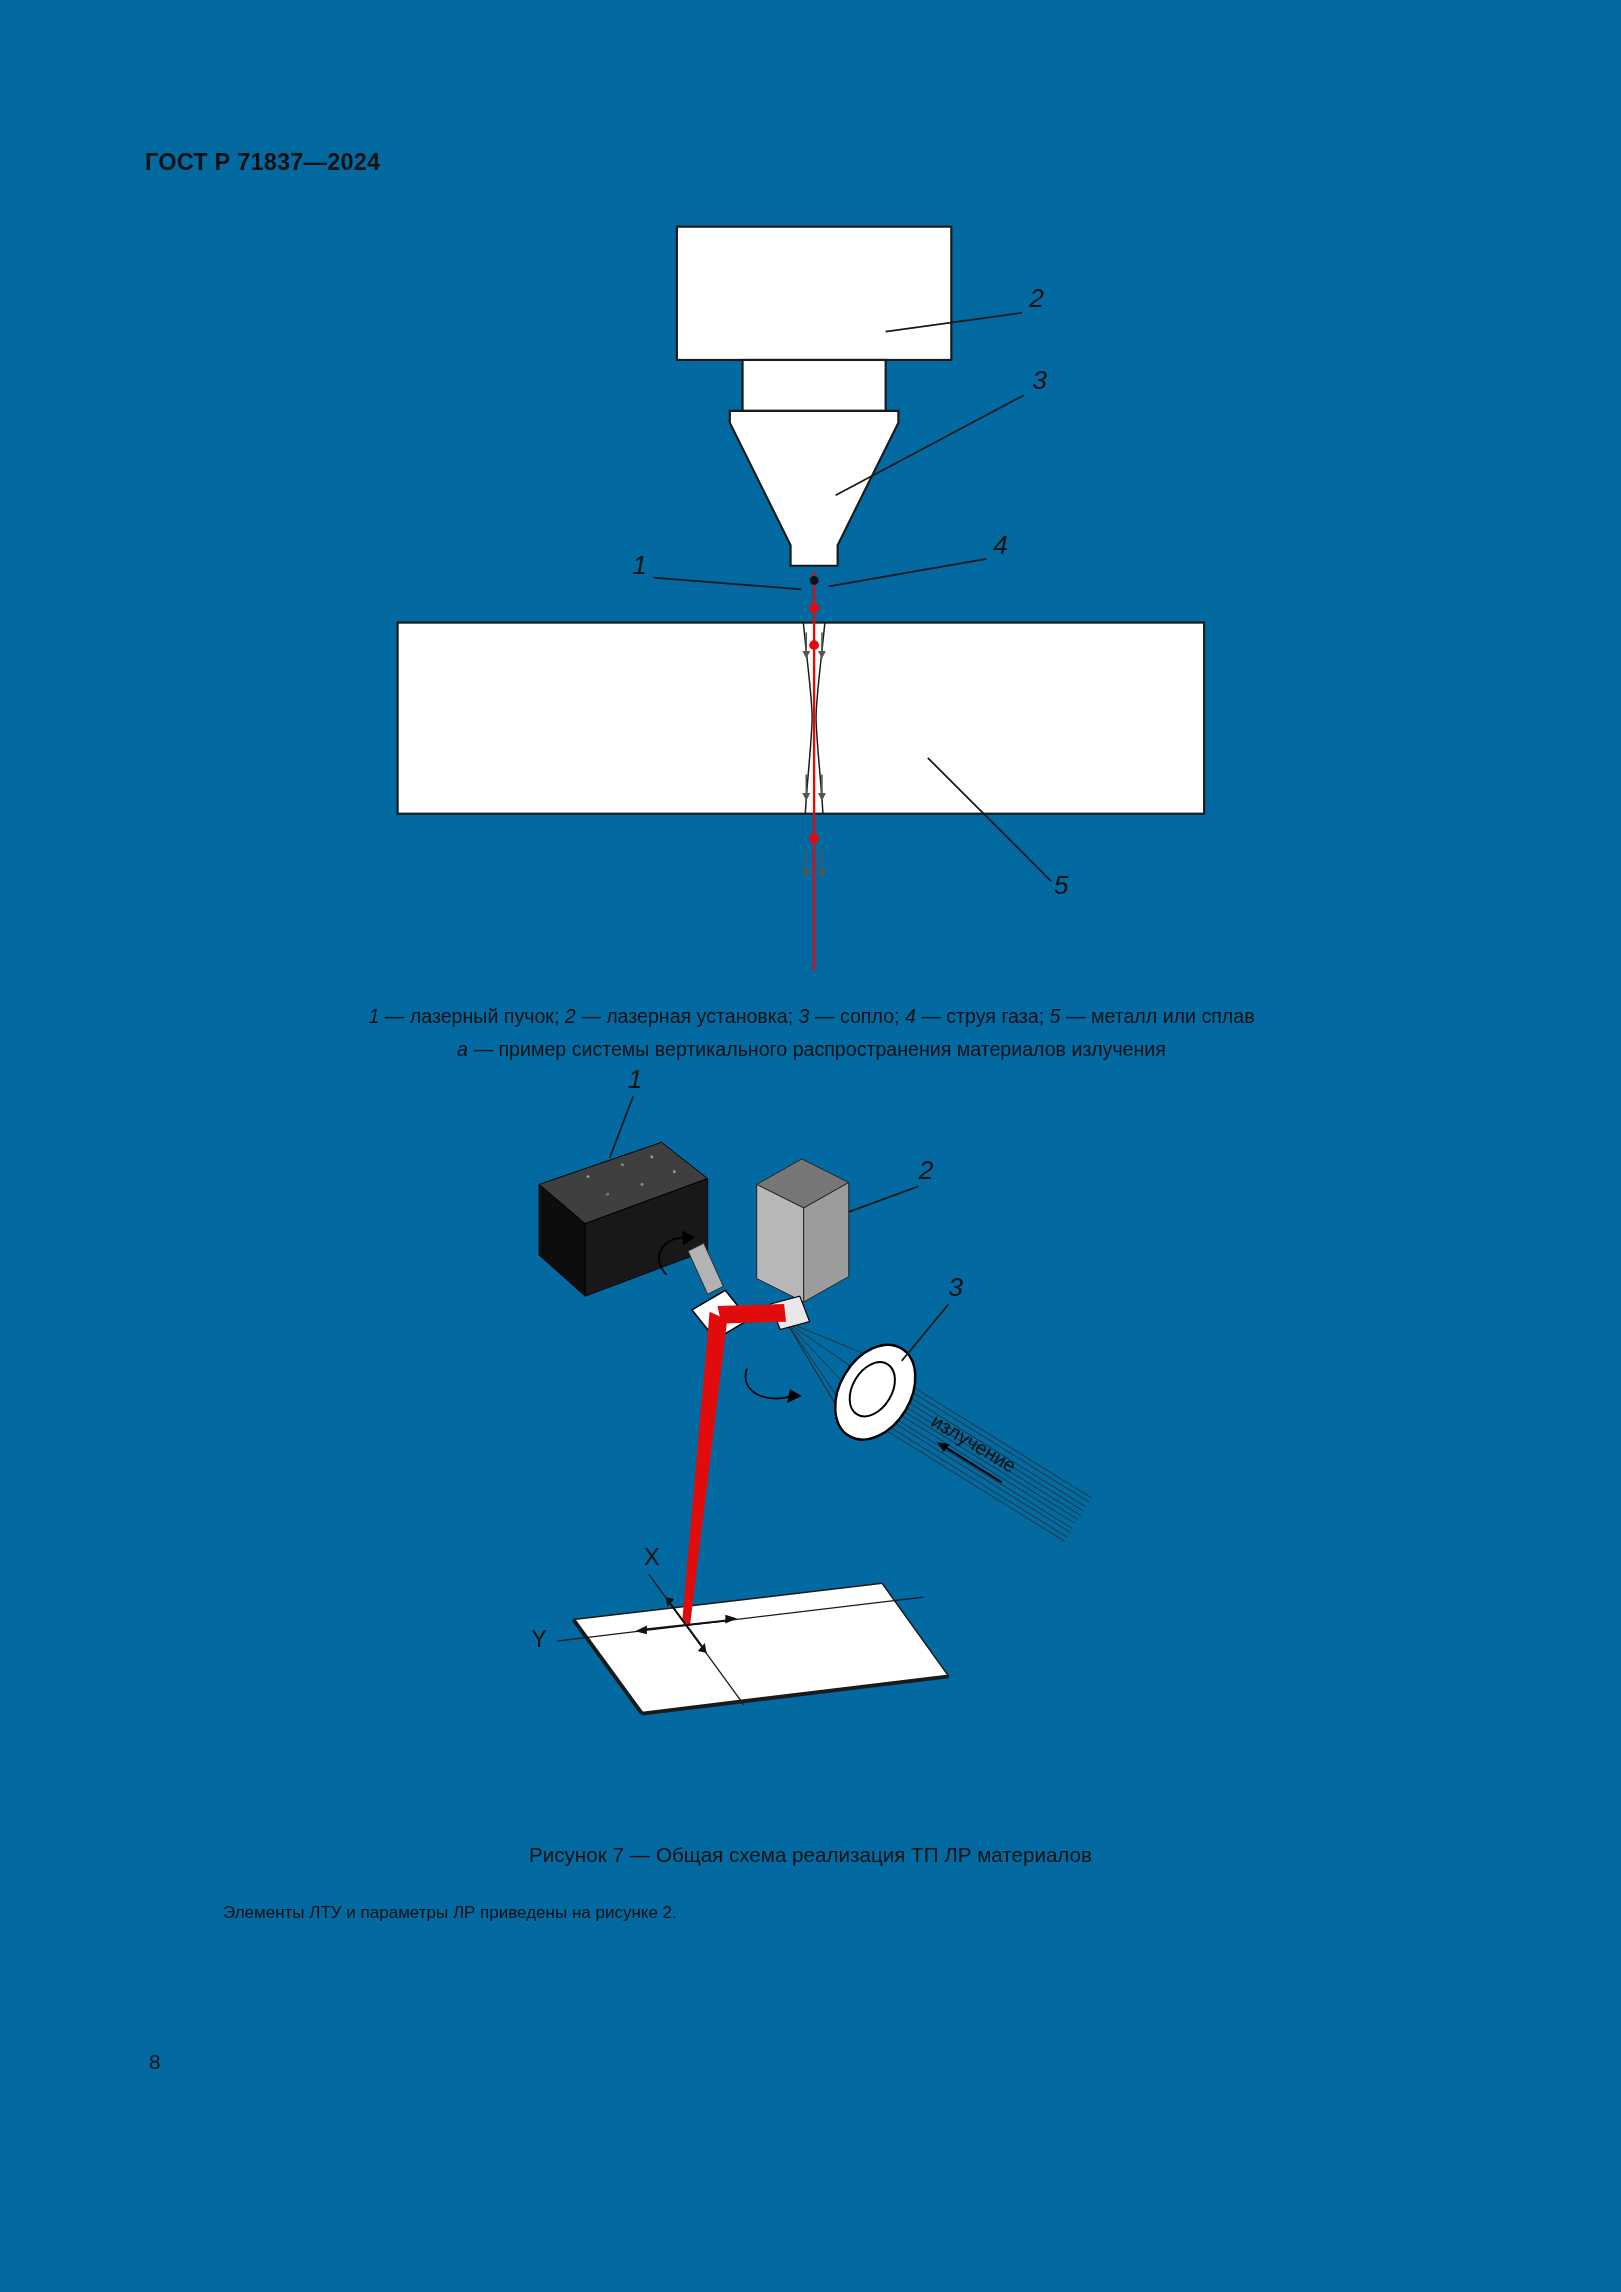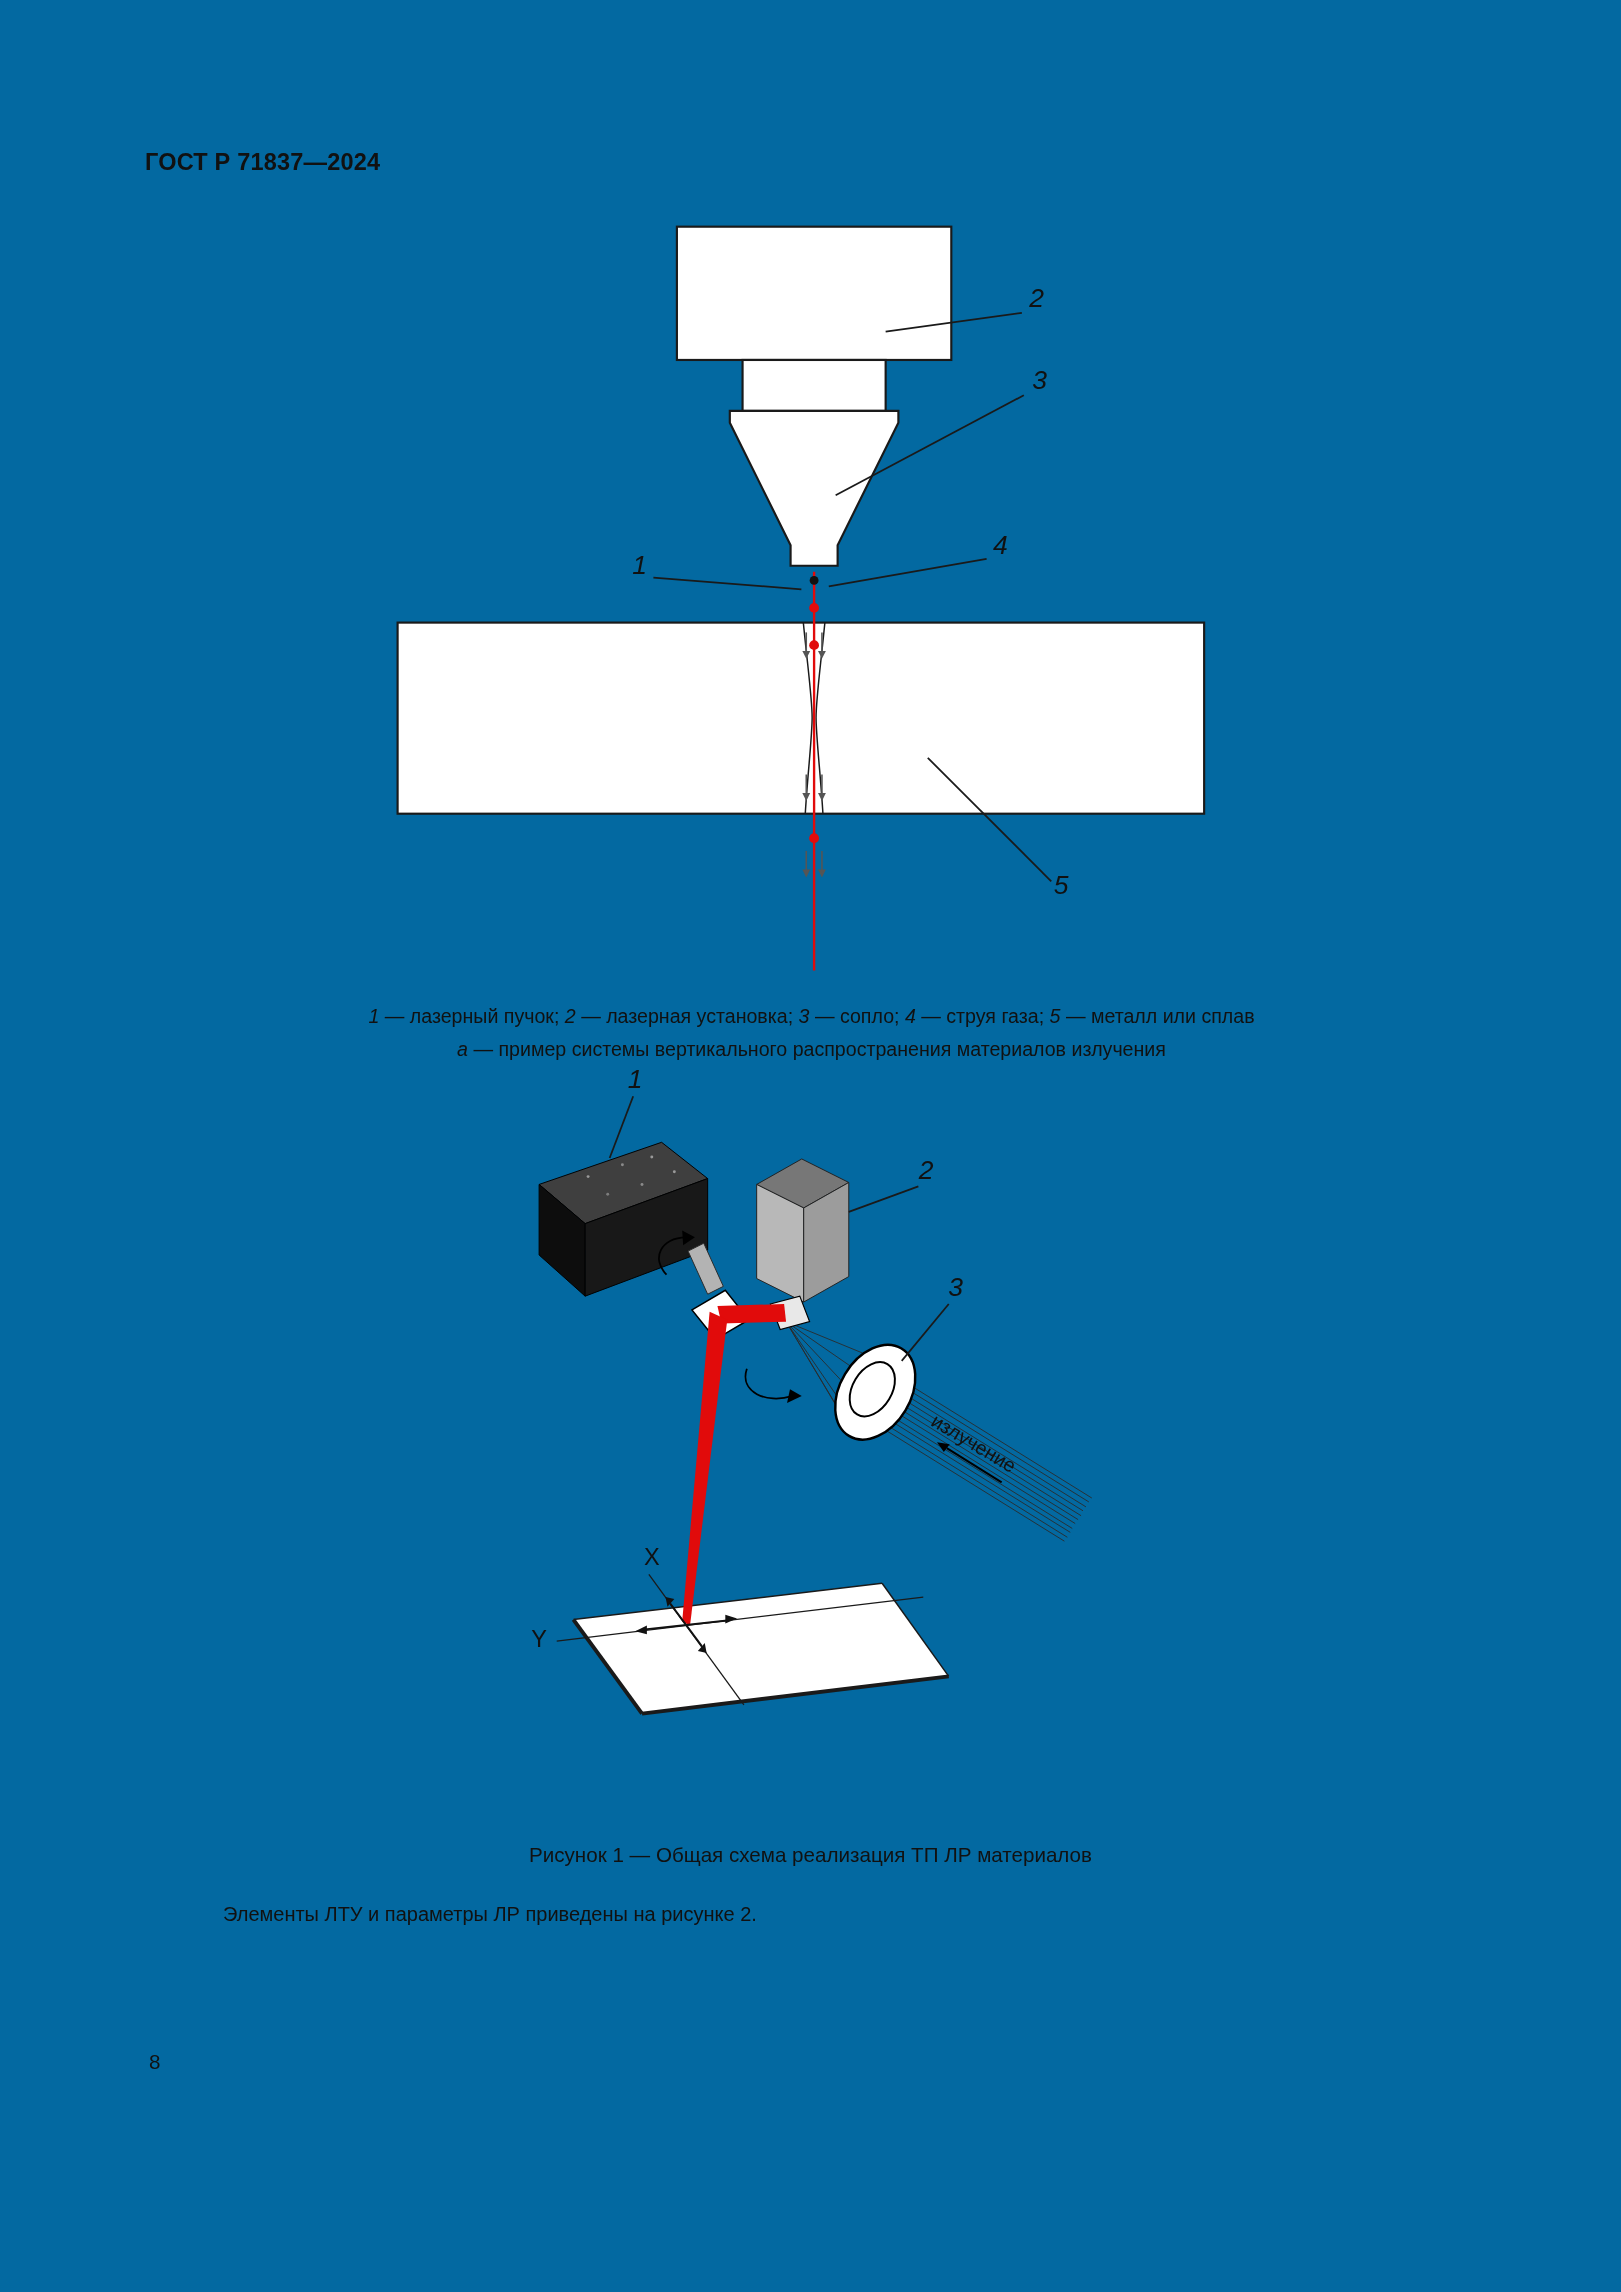--- a/index.html
+++ b/index.html
@@ -6,21 +6,21 @@
   .page{position:relative;width:1621px;height:2293px;background:#0369a1;
         font-family:"Liberation Sans",sans-serif;color:#111;overflow:hidden;margin:0 auto;}
   .header{position:absolute;left:145px;top:149px;font-size:23.5px;font-weight:bold;letter-spacing:0.2px;}
   .caption{position:absolute;left:149px;width:1325px;text-align:center;font-size:19.6px;line-height:1.25;}
   .caption .num{font-style:italic;}
   .cap-a1{top:1004px;}
   .cap-a2{top:1037px;}
   .cap-b1{top:1760px;}
   .cap-b2{top:1793px;}
   .figure-caption{position:absolute;left:148px;top:1843px;width:1325px;text-align:center;font-size:20.6px;}
-  .paragraph{position:absolute;left:223px;top:1903px;font-size:20px;}
+  .paragraph{position:absolute;left:223px;top:1903px;font-size:17px;}
   .page-number{position:absolute;left:149px;top:2050px;font-size:20.6px;}
   .figA{position:absolute;left:363px;top:211px;}
   .figB{position:absolute;left:441px;top:1059px;}
   svg text{font-family:"Liberation Sans",sans-serif;}
   .callout{font-size:27px;font-style:italic;fill:#111;}
   .axis-label{font-size:24px;fill:#111;}
   .beam-text{font-size:20px;fill:#111;}
 </style>
 </head>
 <body>
@@ -177,20 +177,20 @@
       <line x1="196" y1="38" x2="172" y2="101"></line>
       <line x1="487" y1="130" x2="416" y2="156"></line>
       <line x1="518" y1="250" x2="470" y2="308"></line>
     </g>
     <text class="callout" x="198" y="30" text-anchor="middle">1</text>
     <text class="callout" x="495" y="122" text-anchor="middle">2</text>
     <text class="callout" x="525" y="242" text-anchor="middle">3</text>
   </svg>
 
 
-  <div class="figure-caption">Рисунок 1 — Общая схема реализация ТП ЛР материалов</div>
+  <div class="figure-caption">Рисунок 7 — Общая схема реализация ТП ЛР материалов</div>
 
   <div class="paragraph">Элементы ЛТУ и параметры ЛР приведены на рисунке 2.</div>
 
   <div class="page-number">8</div>
 
 </div>
 
 
 </body></html>

